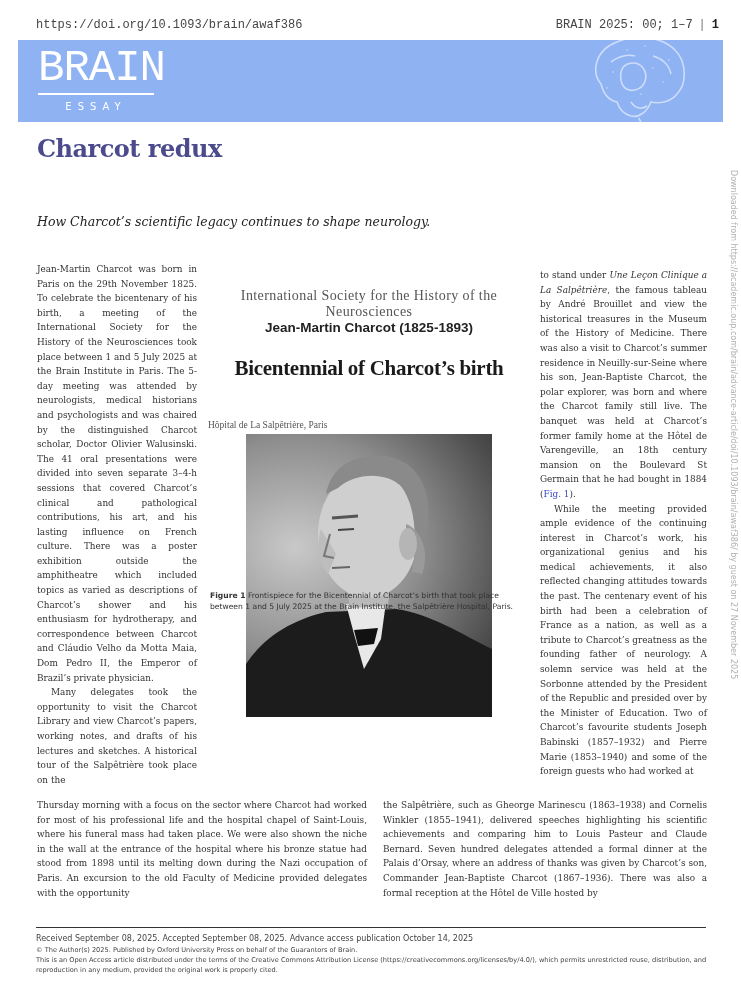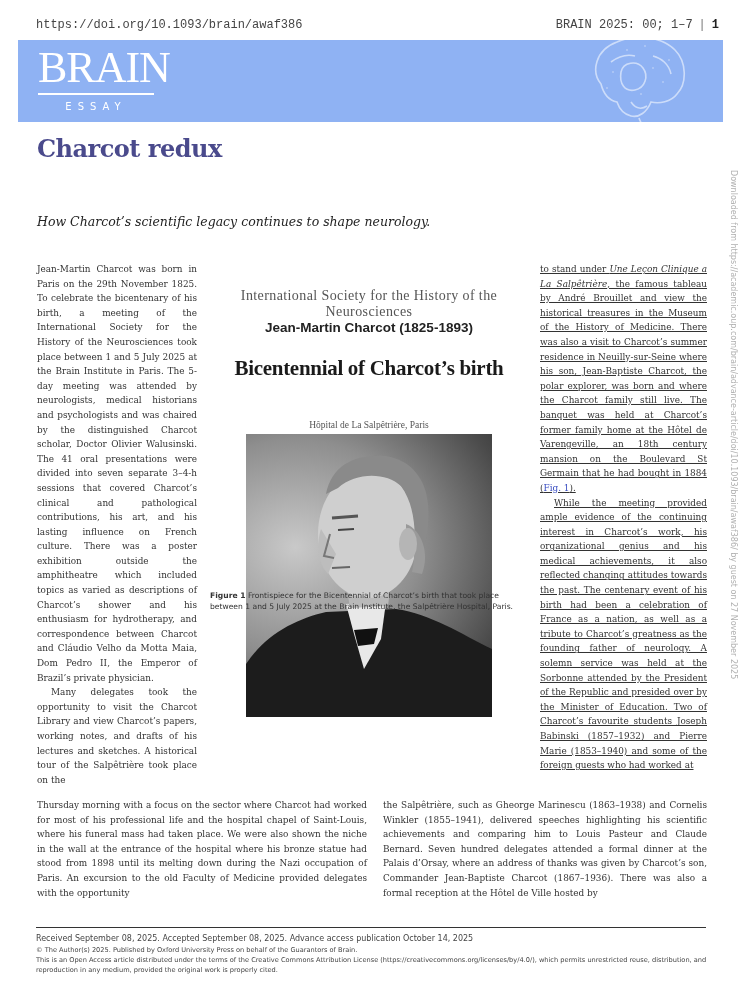--- a/index.html
+++ b/index.html
@@ -9,21 +9,21 @@
     .topline { position: absolute; top: 18px; left: 36px; right: 22px; height: 14px;
       font-family: Liberation Mono, monospace; font-size: 12px; color: #444; }
     .topline .doi { position: absolute; left: 0; top: 0; }
     .topline .ref { position: absolute; right: 0; top: 0; }
     .topline .ref .sep { color: #777; margin: 0 6px; }
     .topline .ref .pg { font-weight: bold; color: #222; }
 
     .banner { position: absolute; top: 40px; left: 18px; width: 705px; height: 82px;
       background: #8fb2f3; overflow: hidden; }
     .banner .logo { position: absolute; left: 20px; top: 4px; width: 116px; }
-    .banner .logo .word { font-family: Liberation Serif, serif; font-size: 44px; color: #ffffff;
+    .banner .logo .word { font-family: Liberation Mono, monospace; font-size: 44px; color: #ffffff;
       letter-spacing: -1px; line-height: 48px; display: block; }
     .banner .logo .rule { height: 2px; background: #ffffff; width: 116px; margin-top: 1px; }
     .banner .logo .sub { font-family: "DejaVu Sans", sans-serif; font-size: 10px; color: #ffffff;
       letter-spacing: 6px; display: block; text-align: center; margin-top: 6px; }
     .banner .brain { position: absolute; right: 30px; top: -8px; width: 110px; height: 96px; opacity: .55; }
 
     .title { position: absolute; top: 134px; left: 37px; font-family: "DejaVu Serif", serif;
       font-size: 24px; color: #4a4a8c; letter-spacing: -0.5px; }
     .standfirst { position: absolute; top: 214px; left: 37px; font-family: "DejaVu Serif", serif;
       font-style: italic; font-size: 12.5px; color: #222; }
@@ -31,37 +31,37 @@
     .sidewm { position: absolute; right: 2px; top: 170px; width: 12px; height: 650px;
       font-family: "DejaVu Sans", sans-serif; font-size: 8px; color: #b0b0b0; }
     .sidewm span { display: block; transform: rotate(90deg); transform-origin: left top;
       position: absolute; left: 11px; top: 0; white-space: nowrap; }
 
     .col { position: absolute; font-family: "DejaVu Serif", serif; font-size: 8.9px; line-height: 14.6px;
       text-align: justify; color: #333; hyphens: auto; }
     .col p { margin: 0; }
     .col p.indent { text-indent: 14px; }
     .col-left { top: 262px; left: 37px; width: 160px; }
-    .col-right { top: 262px; left: 540px; width: 167px; text-decoration: underline; }
+    .col-right { top: 268px; left: 540px; width: 167px; }
     .wide-left { top: 798px; left: 37px; width: 330px; }
     .wide-right { top: 798px; left: 383px; width: 324px; }
     .col em { font-style: italic; }
     .col a { color: #3a4ec2; text-decoration: none; }
 
     .figure { position: absolute; top: 262px; left: 208px; width: 322px; height: 470px; }
     .fig-inner { position: absolute; top: 0; left: 0; width: 322px; height: 460px; text-align: center; }
     .fig-society { position: absolute; top: 26px; left: 0; width: 322px; text-align: center;
       font-family: "Liberation Serif", serif; font-size: 14px; color: #555; letter-spacing: .4px; }
     .fig-name { position: absolute; top: 58px; left: 0; width: 322px; text-align: center;
       font-family: Liberation Sans, sans-serif; font-size: 13.5px; font-weight: bold; color: #222; }
     .fig-headline { position: absolute; top: 94px; left: 0; width: 322px; text-align: center;
       font-family: "Liberation Serif", serif; font-size: 21px; font-weight: bold; color: #1a1a1a; letter-spacing: -0.3px; }
     .fig-date { position: absolute; top: 142px; left: 0; width: 322px; text-align: center;
       font-family: "Liberation Serif", serif; font-size: 9.5px; color: #555; }
-    .fig-venue { position: absolute; top: 158px; left: 0; width: 322px; text-align: center;
+    .fig-venue { position: absolute; top: 158px; left: 0; width: 322px; text-align: left;
       font-family: "Liberation Serif", serif; font-size: 9.5px; color: #555; }
     .fig-photo { position: absolute; top: 172px; left: 38px; width: 246px; height: 283px;
       background: radial-gradient(ellipse at 20% 40%, #c9c9c9 0%, #8e8e8e 45%, #4a4a4a 80%, #2b2b2b 100%); overflow: hidden; }
     .fig-photo svg { position: absolute; left: 0; top: 0; width: 246px; height: 283px; }
     .fig-caption { position: absolute; top: 590px; left: 210px; width: 322px;
       font-family: "DejaVu Sans", sans-serif; font-size: 7.6px; line-height: 11px; color: #333; }
     .fig-caption .lbl { font-weight: bold; margin-top: 32px; }
 
     .footer-rule { position: absolute; top: 927px; left: 36px; width: 670px; height: 1px; background: #333; }
     .footer { position: absolute; top: 933px; left: 36px; width: 672px;

